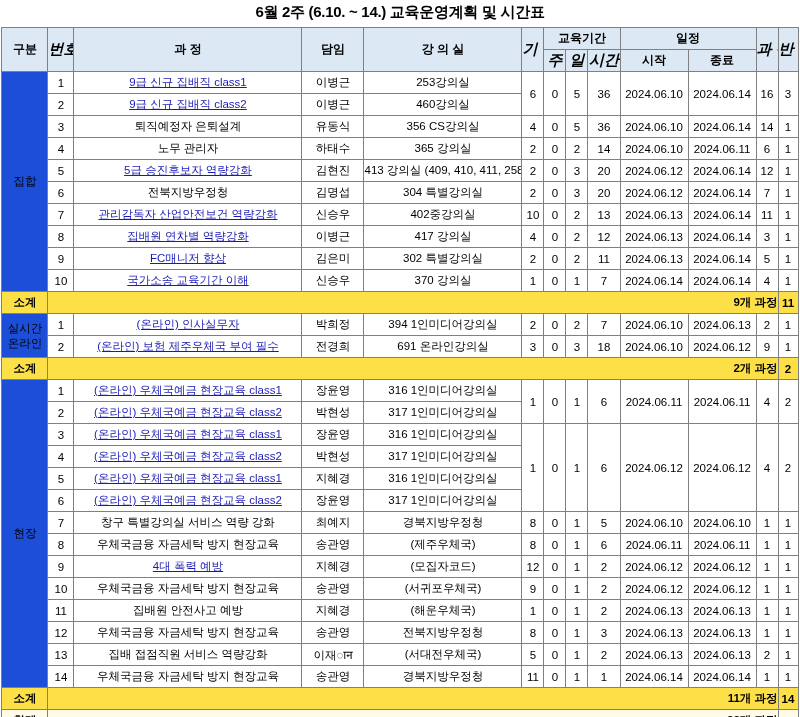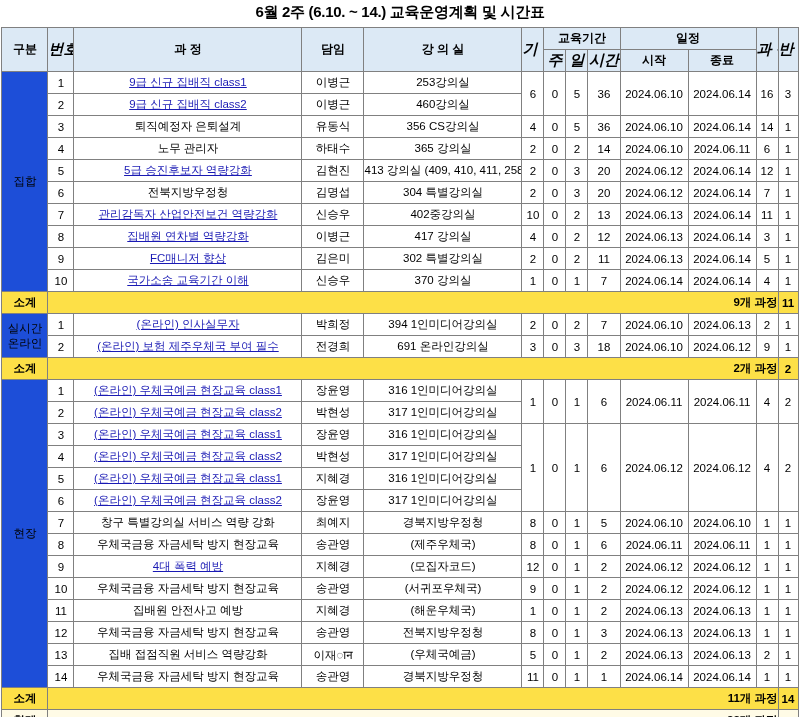--- a/index.html
+++ b/index.html
@@ -427,21 +427,21 @@
         <td>3</td>
         <td>2024.06.13</td>
         <td>2024.06.13</td>
         <td>1</td>
         <td>1</td>
       </tr>
       <tr>
         <td>13</td>
         <td class="course">집배 접점직원 서비스 역량강화</td>
         <td>이재ान</td>
-        <td>(우체국예금)</td>
+        <td>(서대전우체국)</td>
         <td>5</td>
         <td>0</td>
         <td>1</td>
         <td>2</td>
         <td>2024.06.13</td>
         <td>2024.06.13</td>
         <td>2</td>
         <td>1</td>
       </tr>
       <tr>

